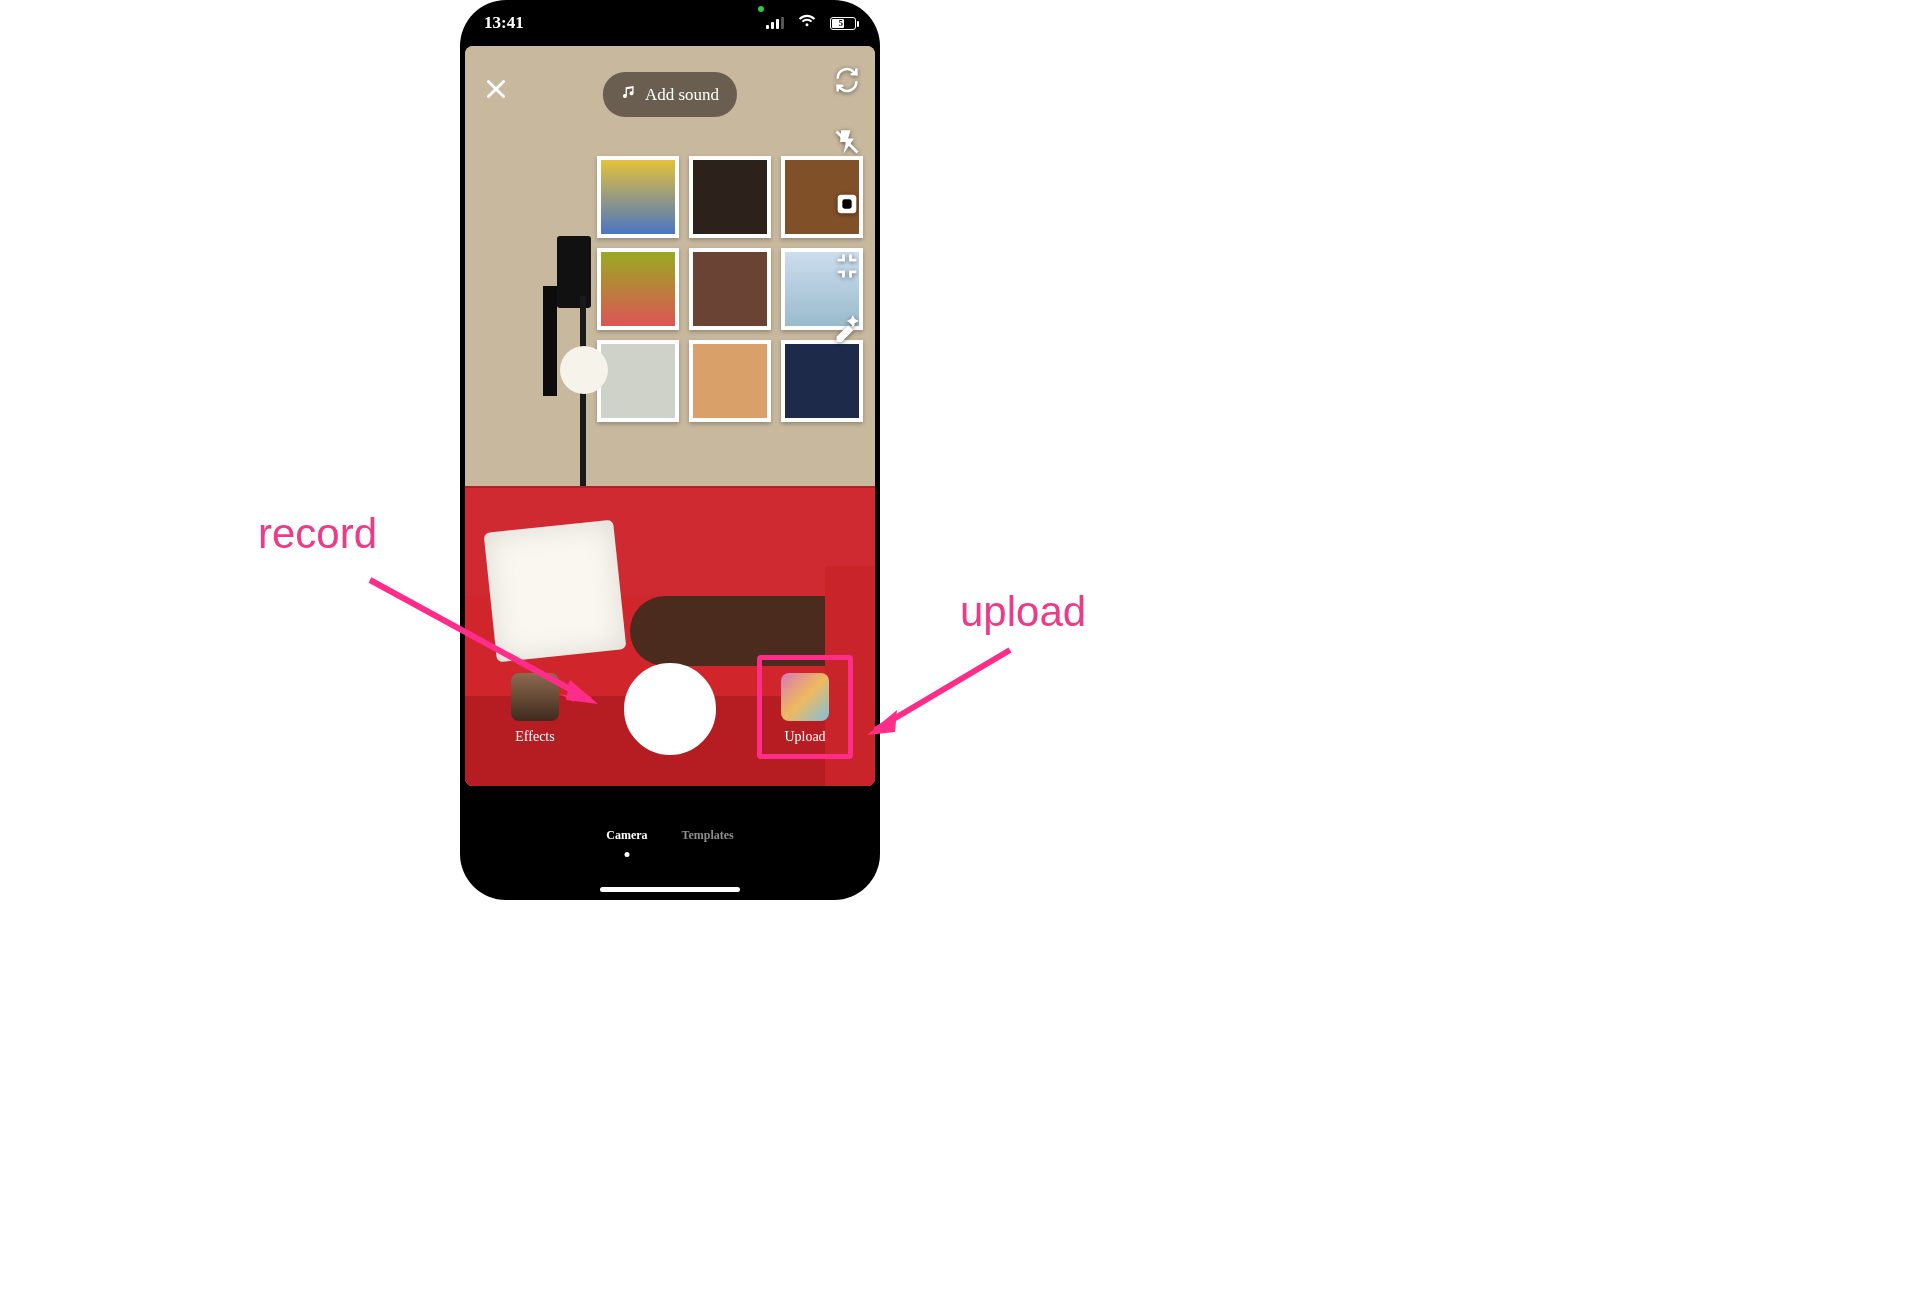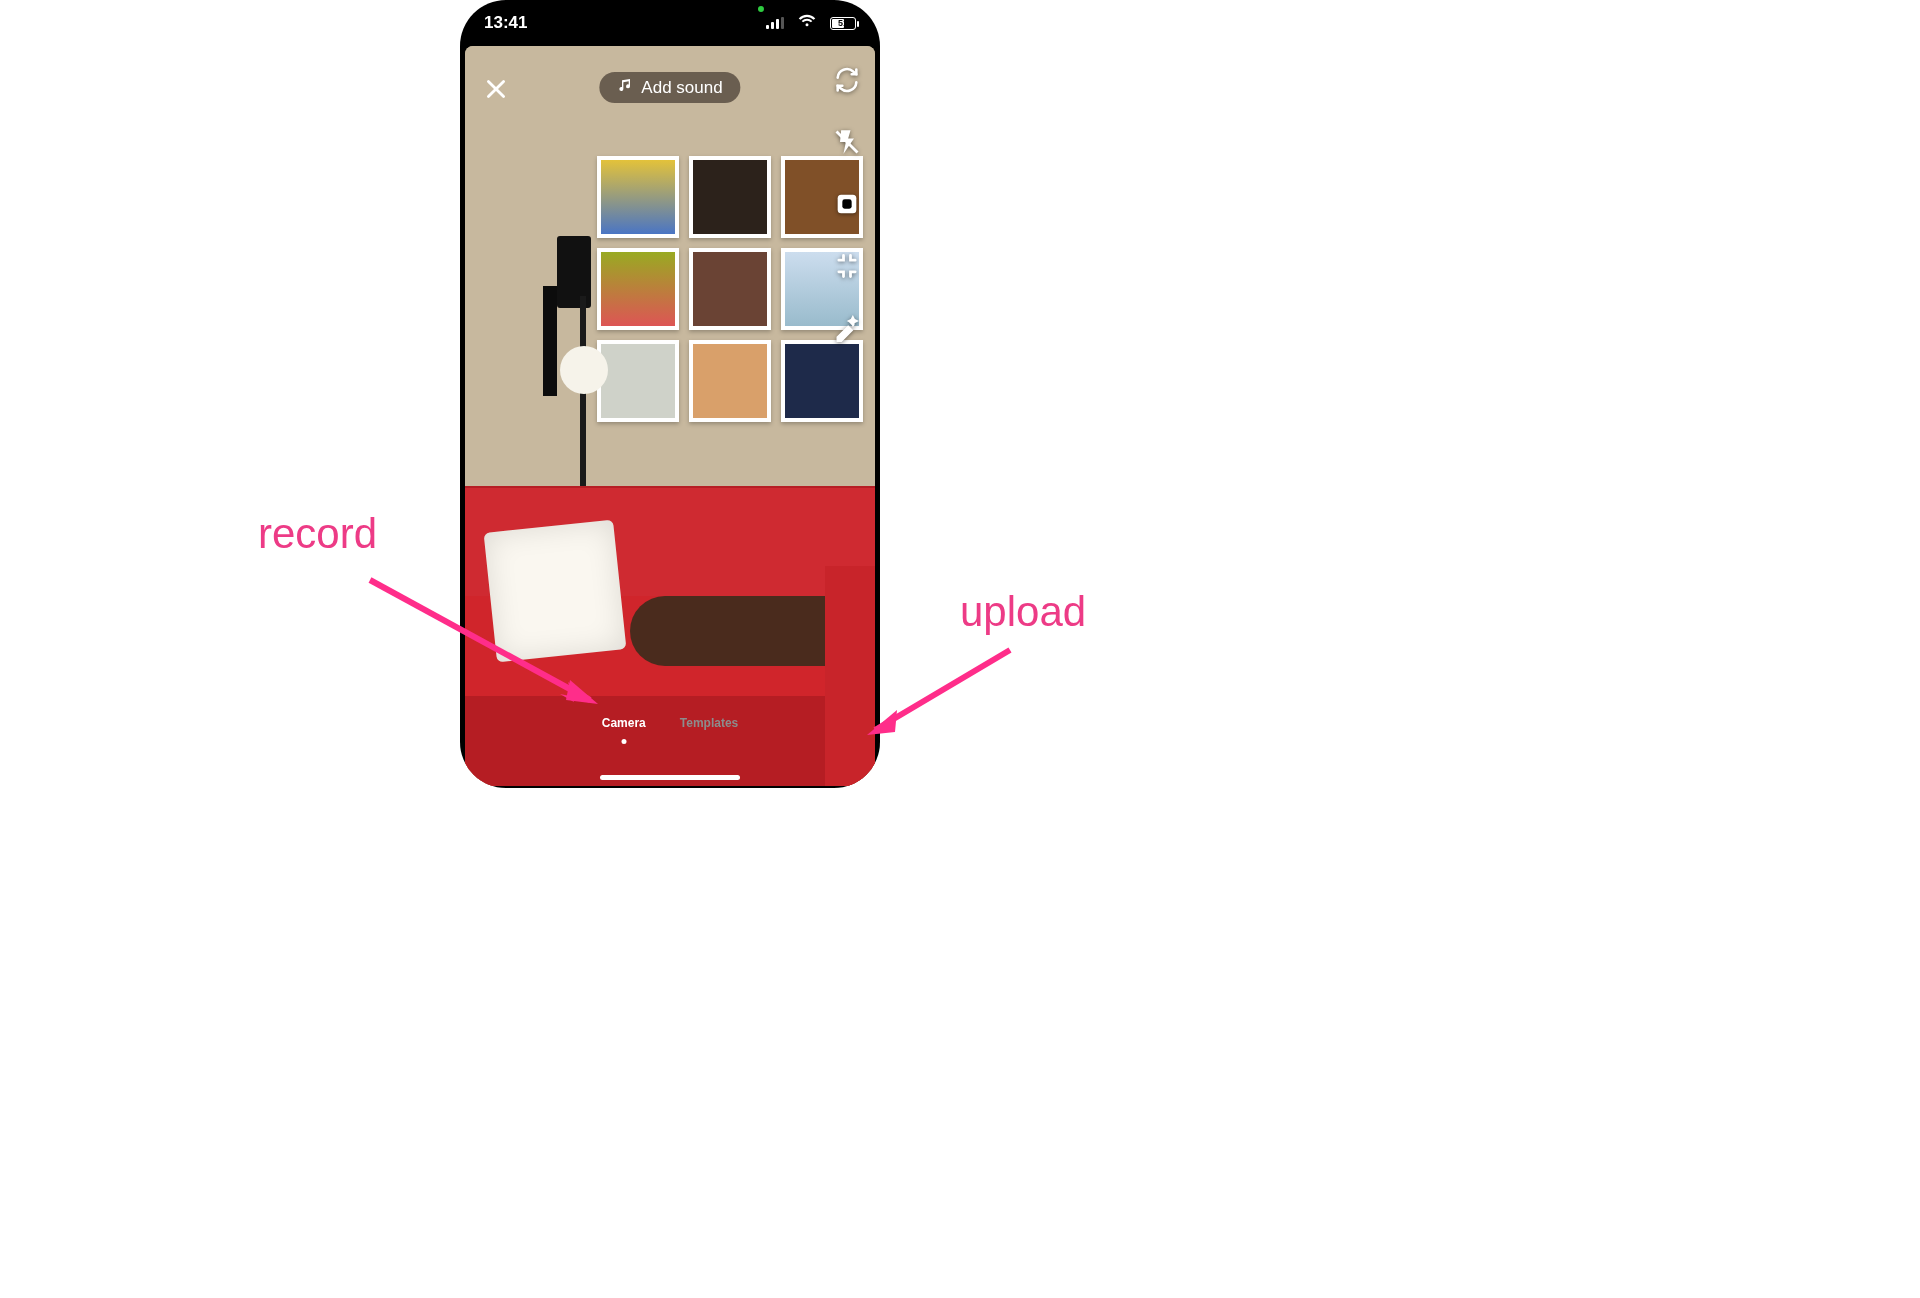--- a/index.html
+++ b/index.html
@@ -2,24 +2,25 @@
 <html><head>
 <meta charset="utf-8">
 <style>
   * { margin: 0; padding: 0; box-sizing: border-box; }
   html, body { width: 1920px; height: 1298px; background: #fff; font-family: -apple-system, Helvetica, Arial, sans-serif; position: relative; overflow: hidden; }
 
   
   .phone {
     position: absolute;
     left: 460px; top: 0;
-    width: 420px; height: 788px;
+    width: 420px; height: 900px;
     background: #000;
     border-radius: 46px;
     overflow: hidden;
+    font-family: Liberation Serif, serif;
   }
 
   
   .statusbar {
     height: 46px;
     color: #fff;
     display: flex; align-items: center; justify-content: space-between;
     padding: 0 24px;
     font-size: 17px; font-weight: 600;
   }
@@ -81,21 +82,21 @@
   .poster.p8{background:#d9a06a;}
   .poster.p9{background:#1e2a4a;}
 
   
   .overlay { position:absolute; inset:0; }
   .close-x { position:absolute; left:18px; top:30px; color:#fff; }
   .close-x svg{width:26px;height:26px;}
   .addsound {
     position:absolute; top:26px; left:50%; transform:translateX(-50%);
     background:rgba(70,60,50,.72); color:#fff;
-    padding:5px 18px; border-radius:22px;
+    padding:12px 18px; border-radius:22px;
     display:flex; align-items:center; gap:8px;
     font-size:17px; font-weight:500;
   }
   .addsound svg{width:16px;height:16px;}
 
   .right-rail{ position:absolute; right:14px; top:20px; display:flex; flex-direction:column; gap:30px; align-items:center;}
   .rail-btn{ color:#fff; }
   .rail-btn svg{ width:28px; height:28px; filter: drop-shadow(0 1px 2px rgba(0,0,0,.5)); }
 
   
@@ -254,20 +255,34 @@
             </svg>
         </span>
         <span class="rail-btn">
           <svg viewBox="0 0 24 24">
               <path d="M4 20l9-9 3 3-9 9H4v-3zM14 6l4 4M17 3l1 2 2 1-2 1-1 2-1-2-2-1 2-1 1-2z" stroke="#fff" stroke-width="2" fill="#fff"></path>
             </svg>
         </span>
       </div>
 
 
+      <div class="bottom-row">
+        <div class="stack">
+          <div class="thumb effects"></div>
+          <span>Effects</span>
+        </div>
+
+        <div class="record-btn"></div>
+
+        <div class="stack" style="position:relative;">
+          <div class="thumb upload"></div>
+          <span>Upload</span>
+          <span class="upload-hl" style="left:-24px; top:-18px;"></span>
+        </div>
+      </div>
     </div>
   </div>
 
   <div class="tabs">
     <span class="active">Camera</span>
     <span>Templates</span>
   </div>
 
   <div class="home-ind"></div>
 </div>

